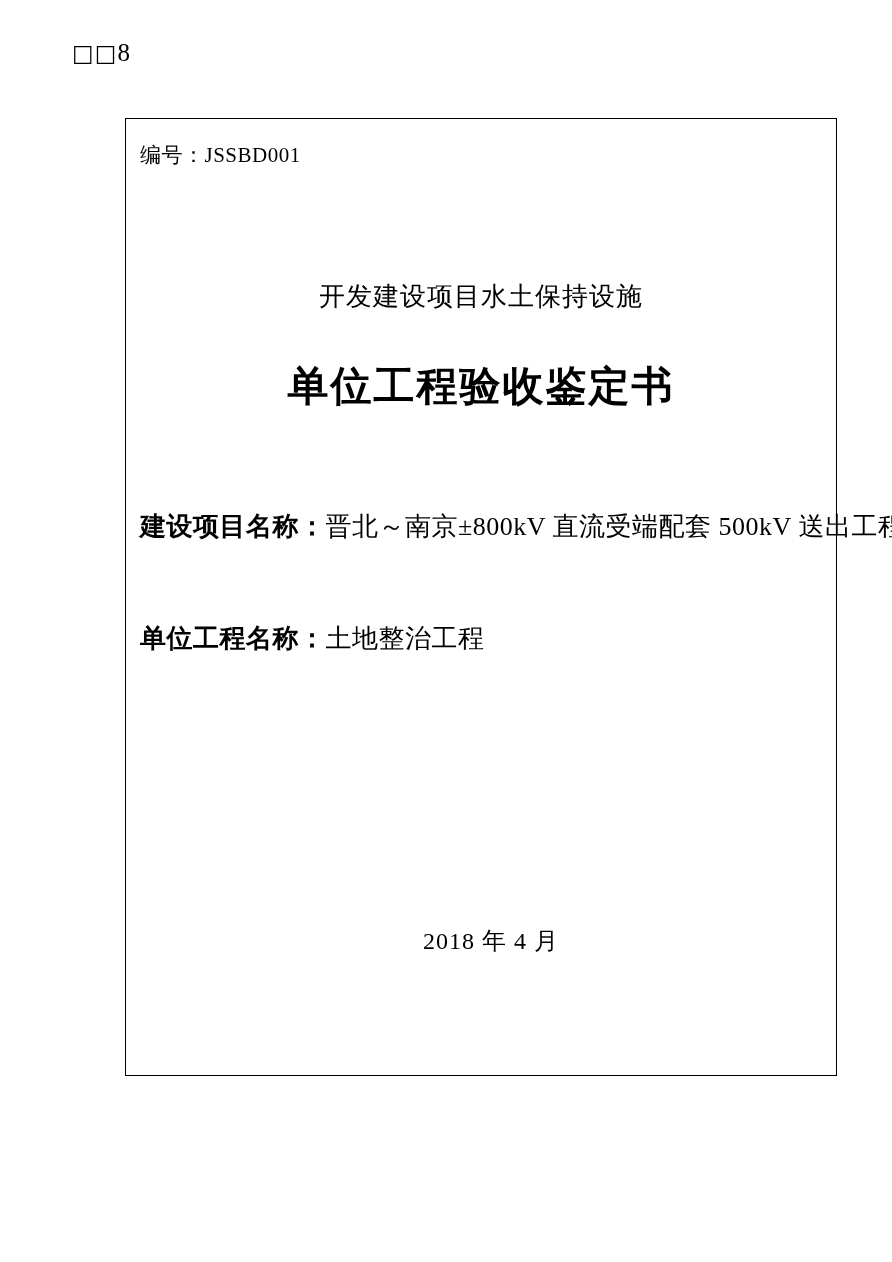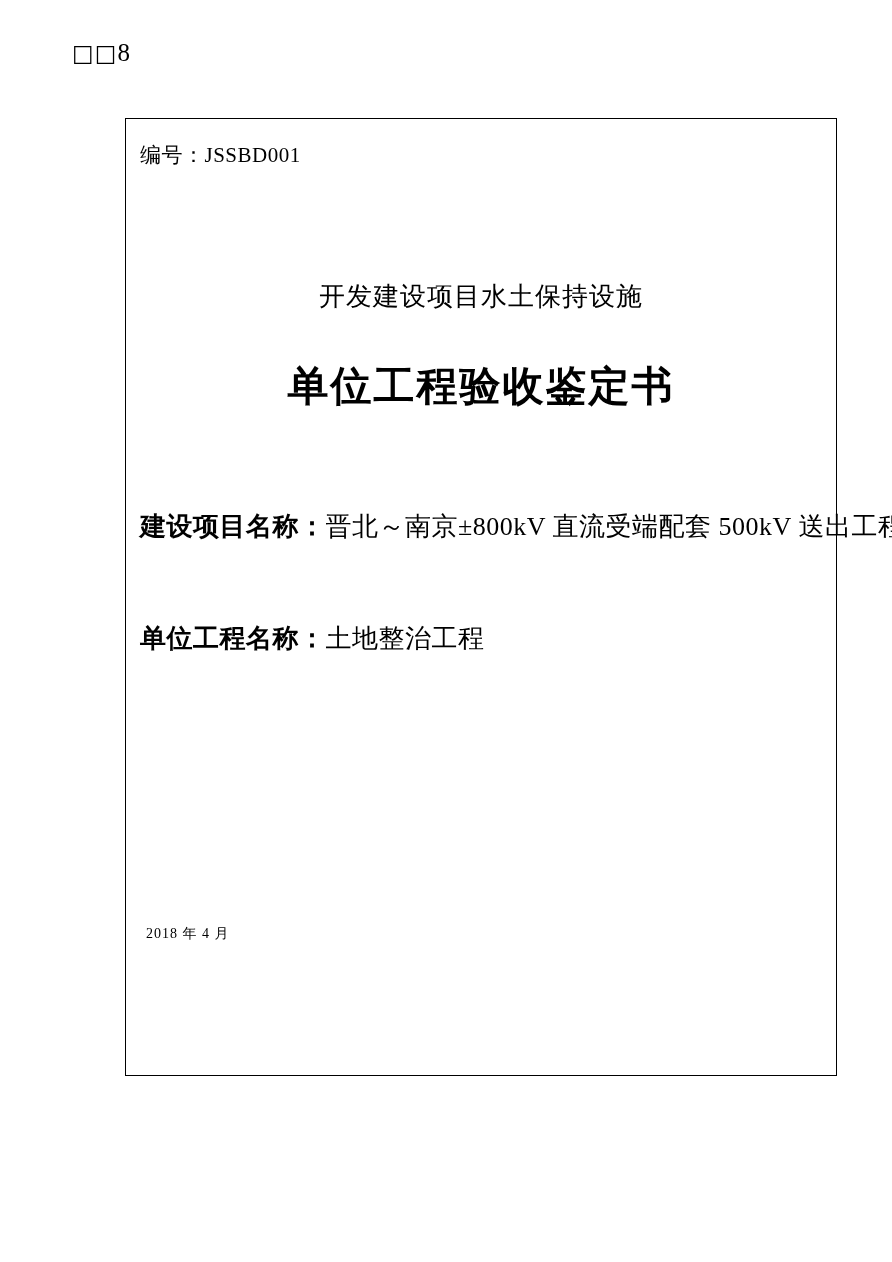--- a/index.html
+++ b/index.html
@@ -96,22 +96,22 @@
 
   .field-project   { top: 390px; }
   .field-unit      { top: 478px; margin-top: 24px; }
   .field-divisions { top: 575px; }
 
   .doc-date {
     position: absolute;
     left: 0;
     right: 0;
     top: 806px;
-    text-align: left;
-    font-size: 14px;
+    text-align: center;
+    font-size: 24px;
     letter-spacing: 1px;
     padding-left: 20px;
     box-sizing: border-box;
   }
 </style>
 </head>
 <body>
 
 <div class="page">
 

